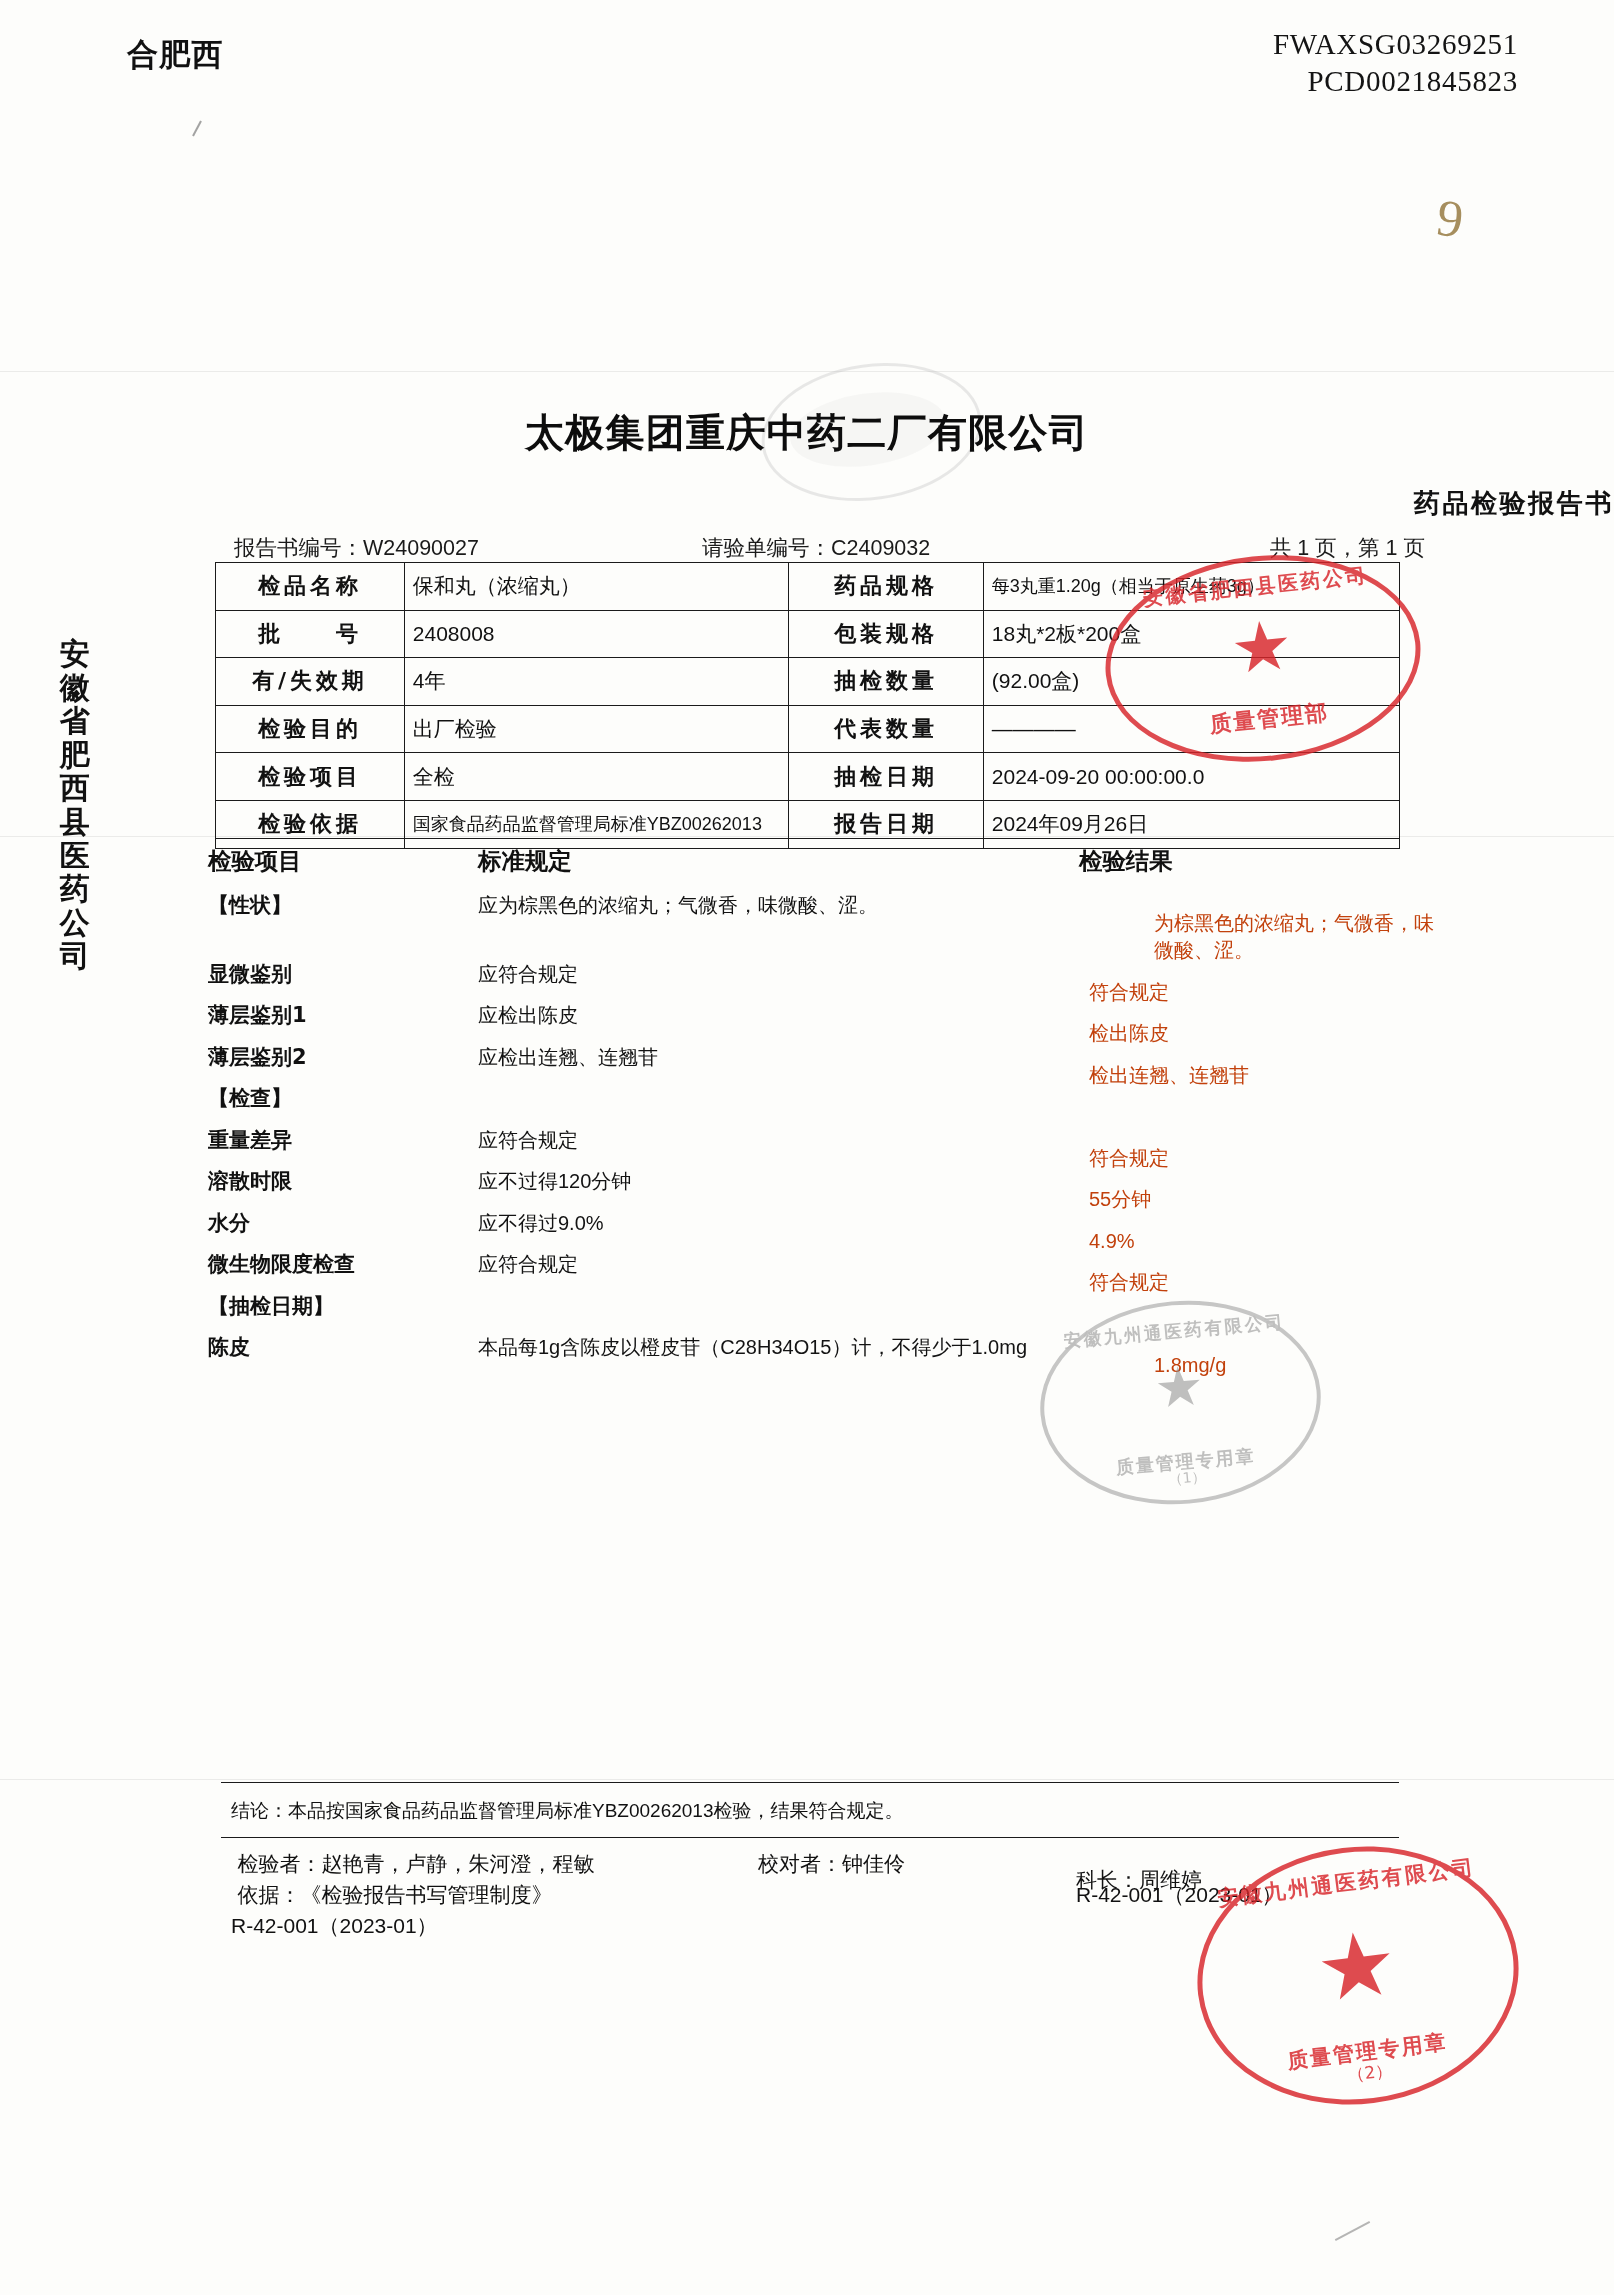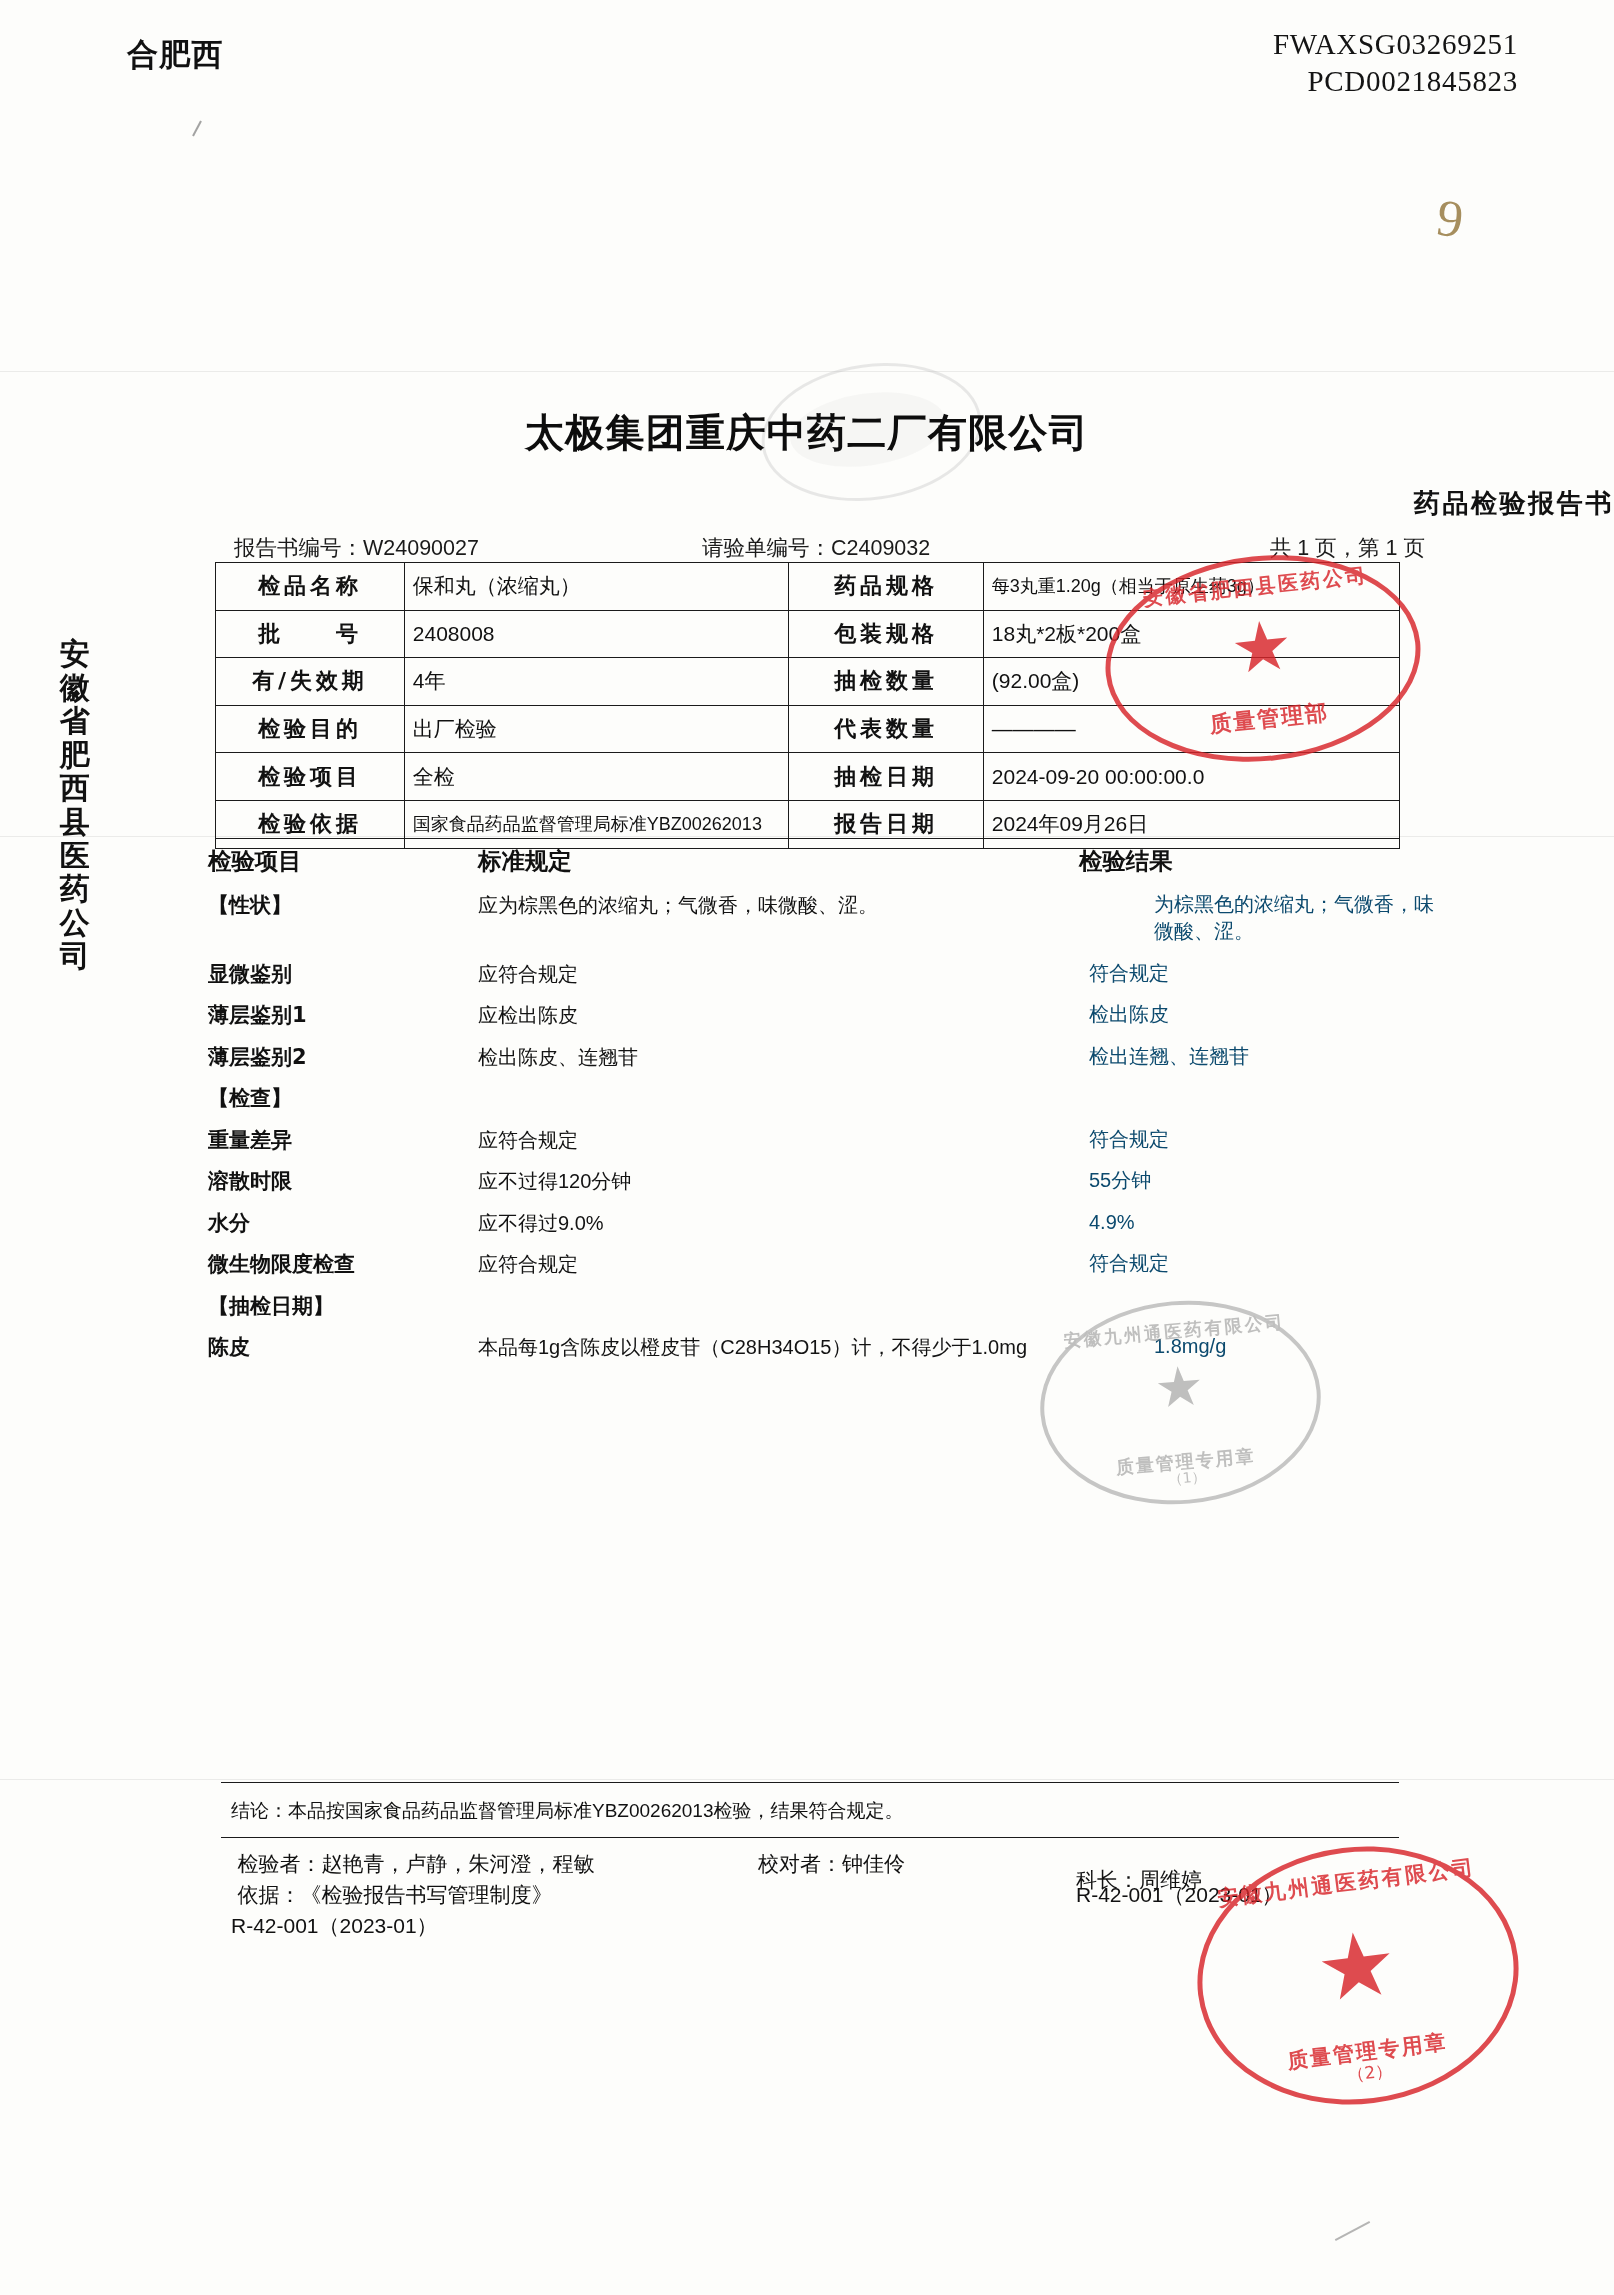--- a/index.html
+++ b/index.html
@@ -228,25 +228,25 @@
     top: 1.3px;
     width: 605px;
     font-family: "Liberation Sans", sans-serif;
     font-size: 20px;
     color: #131313;
     line-height: 1.35;
   }
   .res-row .c3 {
     position: absolute;
     left: 881px;
-    top: 0;
+    top: 19px;
     width: 364px;
     font-family: "Liberation Sans", sans-serif;
     font-size: 20px;
-    color: #0c4a6e;
+    color: #c2410c;
     line-height: 1.35;
   }
   .res-row.tall { min-height: 62px; }
   .res-row .c2.wide { width: 670px; }
   .res-row .c3.narrow { left: 946px; width: 299px; }
 
   
   .concl-rule {
     position: absolute;
     left: 221px;
@@ -498,21 +498,21 @@
       <div class="c2">应符合规定</div>
       <div class="c3">符合规定</div>
     </div>
     <div class="res-row">
       <div class="c1 sub">薄层鉴别1</div>
       <div class="c2">应检出陈皮</div>
       <div class="c3">检出陈皮</div>
     </div>
     <div class="res-row">
       <div class="c1 sub">薄层鉴别2</div>
-      <div class="c2">检出陈皮、连翘苷</div>
+      <div class="c2">应检出连翘、连翘苷</div>
       <div class="c3">检出连翘、连翘苷</div>
     </div>
     <div class="res-row">
       <div class="c1">【检查】</div>
       <div class="c2"></div>
       <div class="c3"></div>
     </div>
     <div class="res-row">
       <div class="c1 sub">重量差异</div>
       <div class="c2">应符合规定</div>

